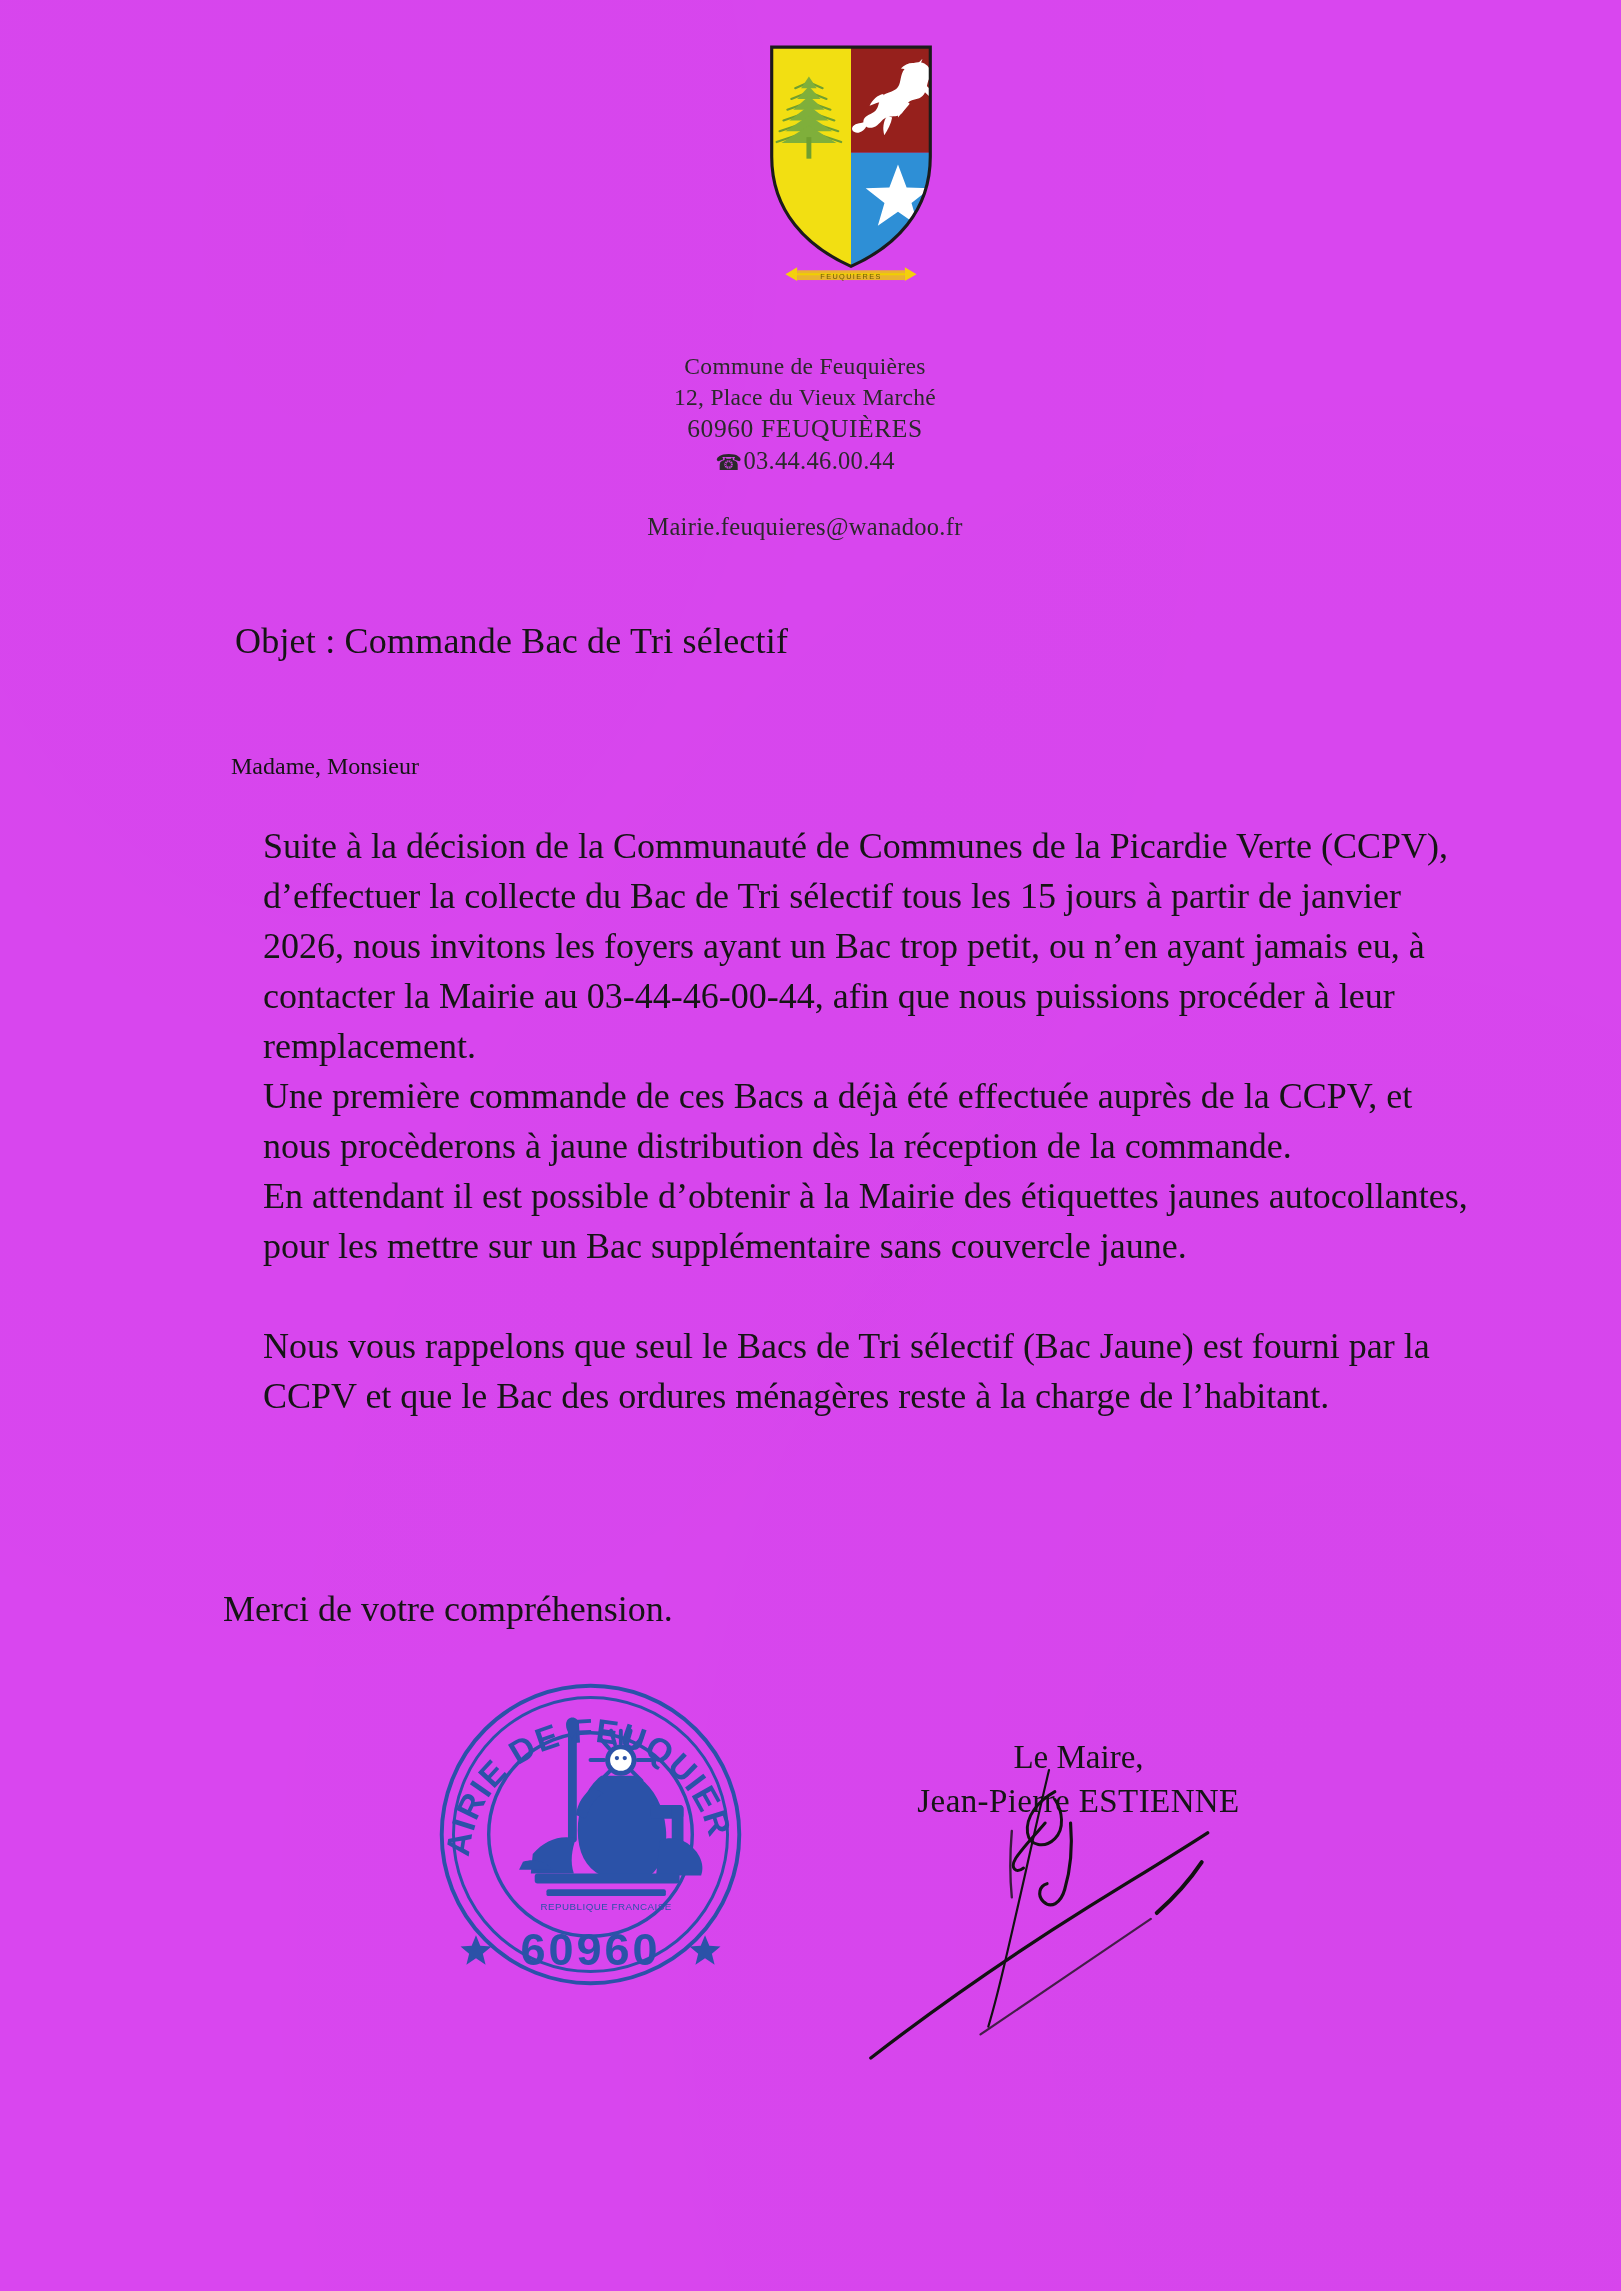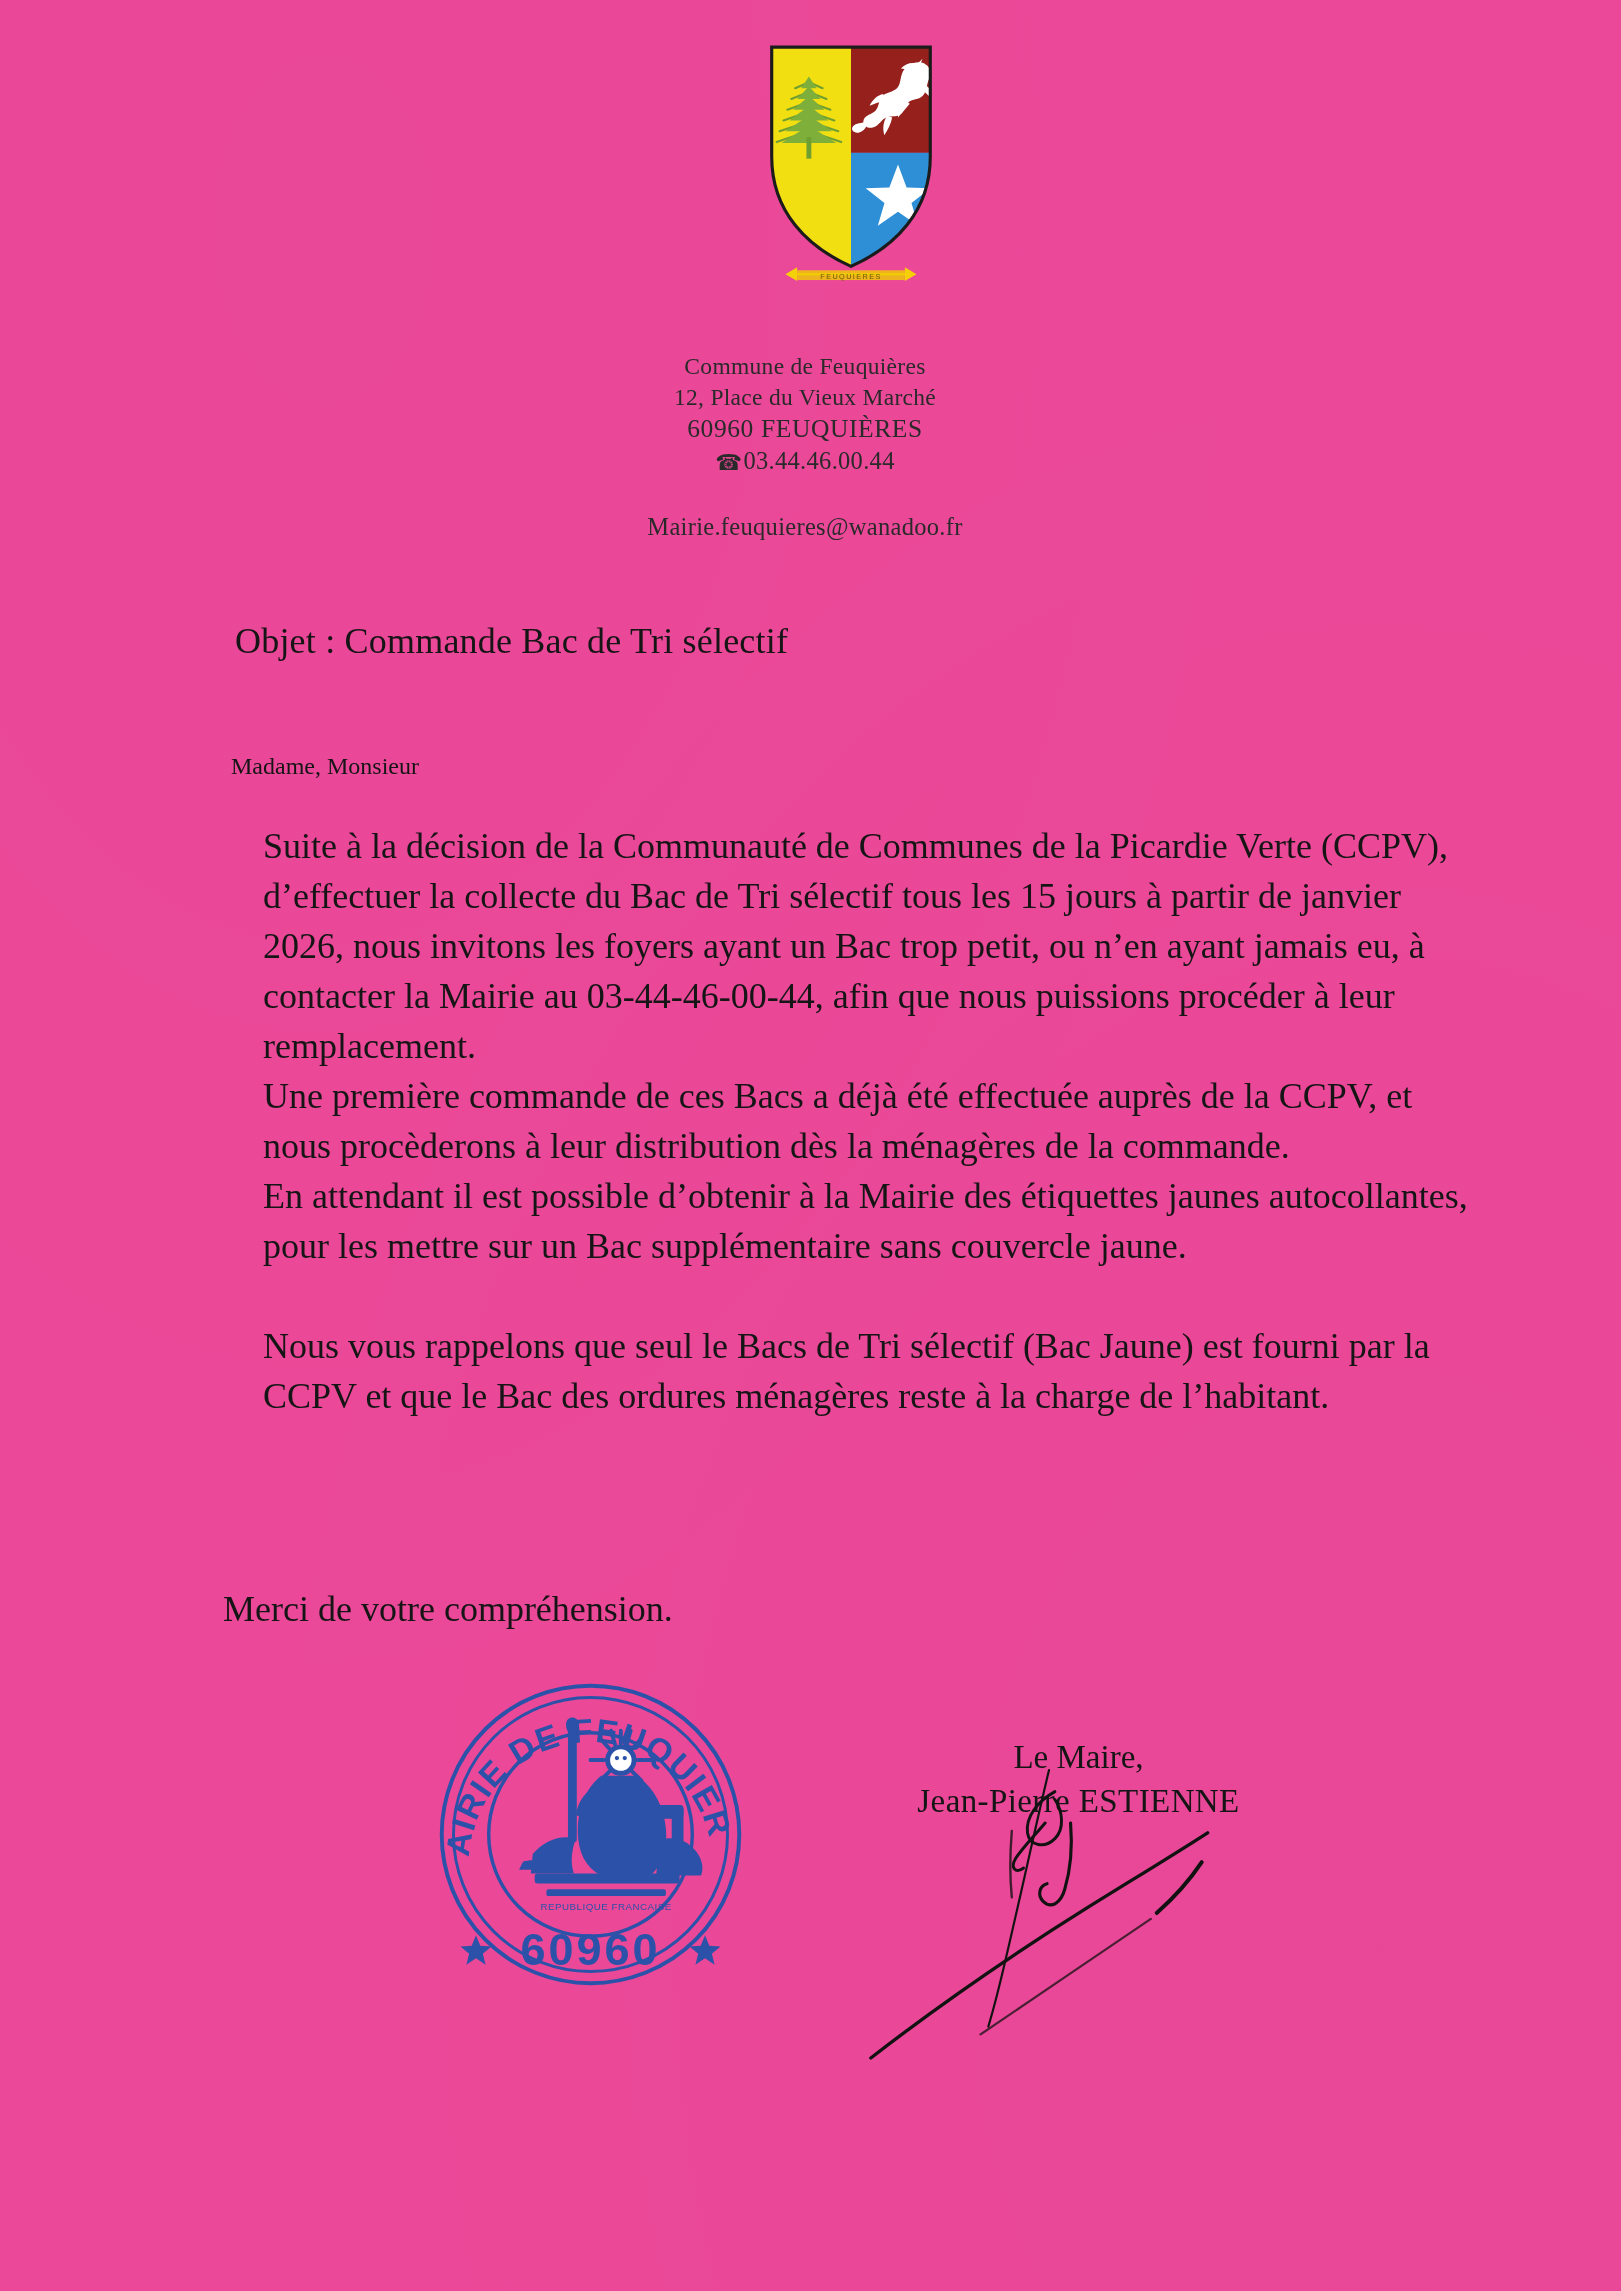--- a/index.html
+++ b/index.html
@@ -8,21 +8,21 @@
     background: #ffffff;
   }
   body {
     font-family: "Liberation Serif", "DejaVu Serif", serif;
     color: #151515;
   }
   .page {
     position: relative;
     width: 1621px;
     height: 2292px;
-    background: #ec4899;
+    background: #d946ef;
     overflow: hidden;
   }
   
   .paper-tint {
     position: absolute;
     inset: 0;
     background:
       radial-gradient(ellipse at 20% 10%, rgba(0,0,0,0.012), rgba(0,0,0,0) 60%),
       radial-gradient(ellipse at 85% 85%, rgba(0,0,0,0.015), rgba(0,0,0,0) 65%);
     pointer-events: none;
@@ -216,21 +216,21 @@
     <div class="lh-line phone"><span class="tel-glyph">☎</span><span>03.44.46.00.44</span></div>
     <div class="lh-line email">Mairie.feuquieres@wanadoo.fr</div>
   </div>
 
   <div class="subject">Objet : Commande Bac de Tri sélectif</div>
 
   <div class="salutation">Madame, Monsieur</div>
 
   <div class="body-block">
     <p class="para-line">Suite à la décision de la Communauté de Communes de la Picardie Verte (CCPV), d’effectuer la collecte du Bac de Tri sélectif tous les 15 jours à partir de janvier 2026, nous invitons les foyers ayant un Bac trop petit, ou n’en ayant jamais eu, à contacter la Mairie au 03-44-46-00-44, afin que nous puissions procéder à leur remplacement.</p>
-    <p class="para-line">Une première commande de ces Bacs a déjà été effectuée auprès de la CCPV, et nous procèderons à leur distribution dès la ménagères de la commande.</p>
+    <p class="para-line">Une première commande de ces Bacs a déjà été effectuée auprès de la CCPV, et nous procèderons à jaune distribution dès la réception de la commande.</p>
     <p class="para-line">En attendant il est possible d’obtenir à la Mairie des étiquettes jaunes autocollantes, pour les mettre sur un Bac supplémentaire sans couvercle jaune.</p>
     <p class="para-line gap">Nous vous rappelons que seul le Bacs de Tri sélectif (Bac Jaune) est fourni par la CCPV et que le Bac des ordures ménagères reste à la charge de l’habitant.</p>
   </div>
 
   <div class="closing">Merci de votre compréhension.</div>
 
   <div class="stamp">
     <svg viewBox="0 0 330 340" xmlns="http://www.w3.org/2000/svg">
       <defs>
         <path id="arcTop" d="M 42 186 A 124 124 0 0 1 288 186"></path>

